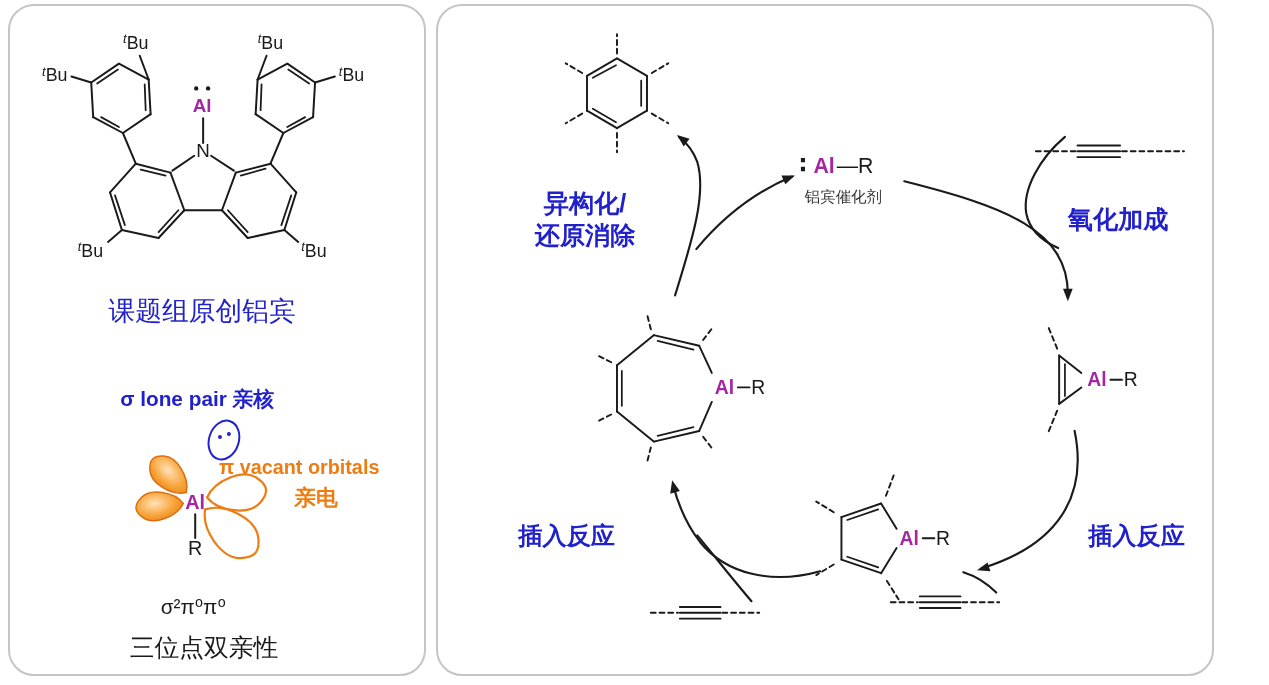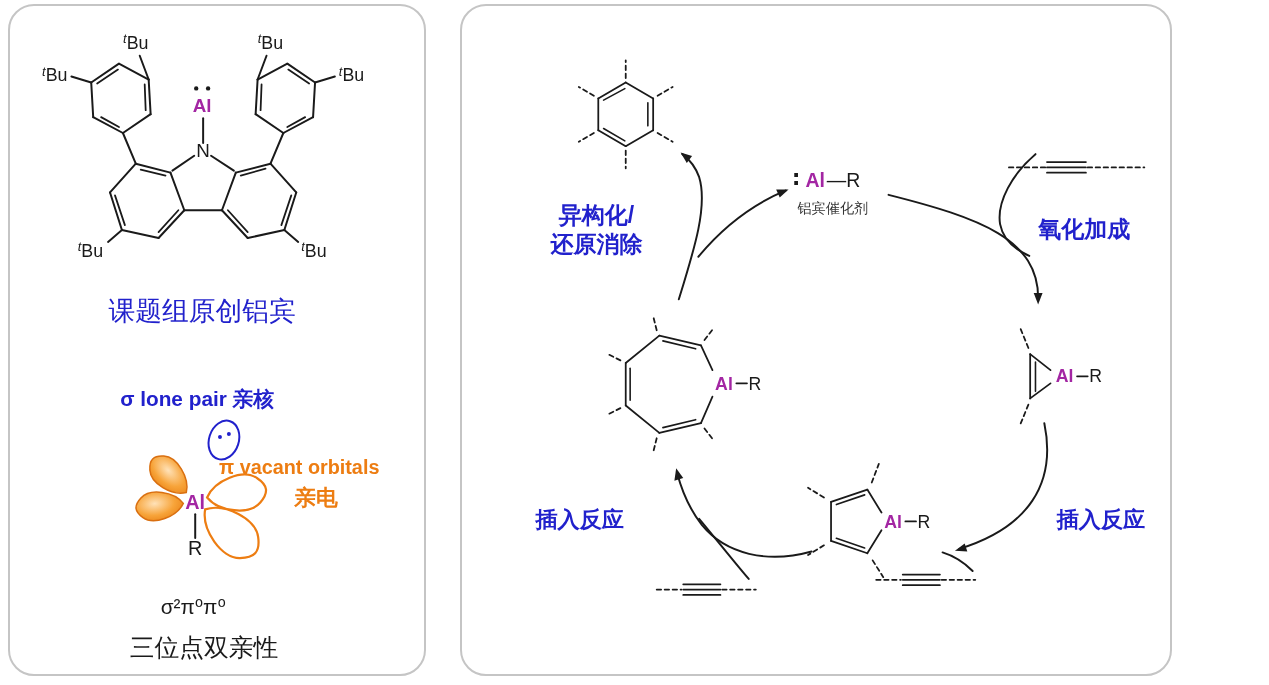--- a/index.html
+++ b/index.html
@@ -1,19 +1,19 @@
 <!DOCTYPE html>
 <html><head>
 <meta charset="utf-8">
 <style>
   html,body{margin:0;padding:0;background:#ffffff;}
   body{width:1269px;height:685px;position:relative;font-family:"Liberation Sans","DejaVu Sans",sans-serif;}
   .panel{position:absolute;top:4px;height:672px;border:2px solid #c5c5c5;border-radius:26px;background:#fff;box-sizing:border-box;}
   #panel-left{left:8px;width:418px;}
-  #panel-right{left:460px;width:712px;text-align:right;}
+  #panel-right{left:436px;width:778px;text-align:right;}
   .panel svg{position:absolute;left:0;top:0;width:100%;height:100%;}
   text{font-family:"Liberation Sans","DejaVu Sans",sans-serif;}
   .bond{stroke:#1a1a1a;stroke-width:2;stroke-linecap:round;fill:none;}
   .inner{stroke:#1a1a1a;stroke-width:1.8;stroke-linecap:round;fill:none;}
   .dash{stroke:#1a1a1a;stroke-width:2;stroke-dasharray:5 4;stroke-linecap:round;fill:none;}
   .arrow{stroke:#1a1a1a;stroke-width:2.2;fill:none;stroke-linecap:round;}
   .ahead{fill:#1a1a1a;stroke:none;}
   .atom{font-size:19px;fill:#1a1a1a;}
   .al{fill:#a326a3;font-weight:bold;}
   .blue-label{fill:#2121cc;font-weight:bold;}

